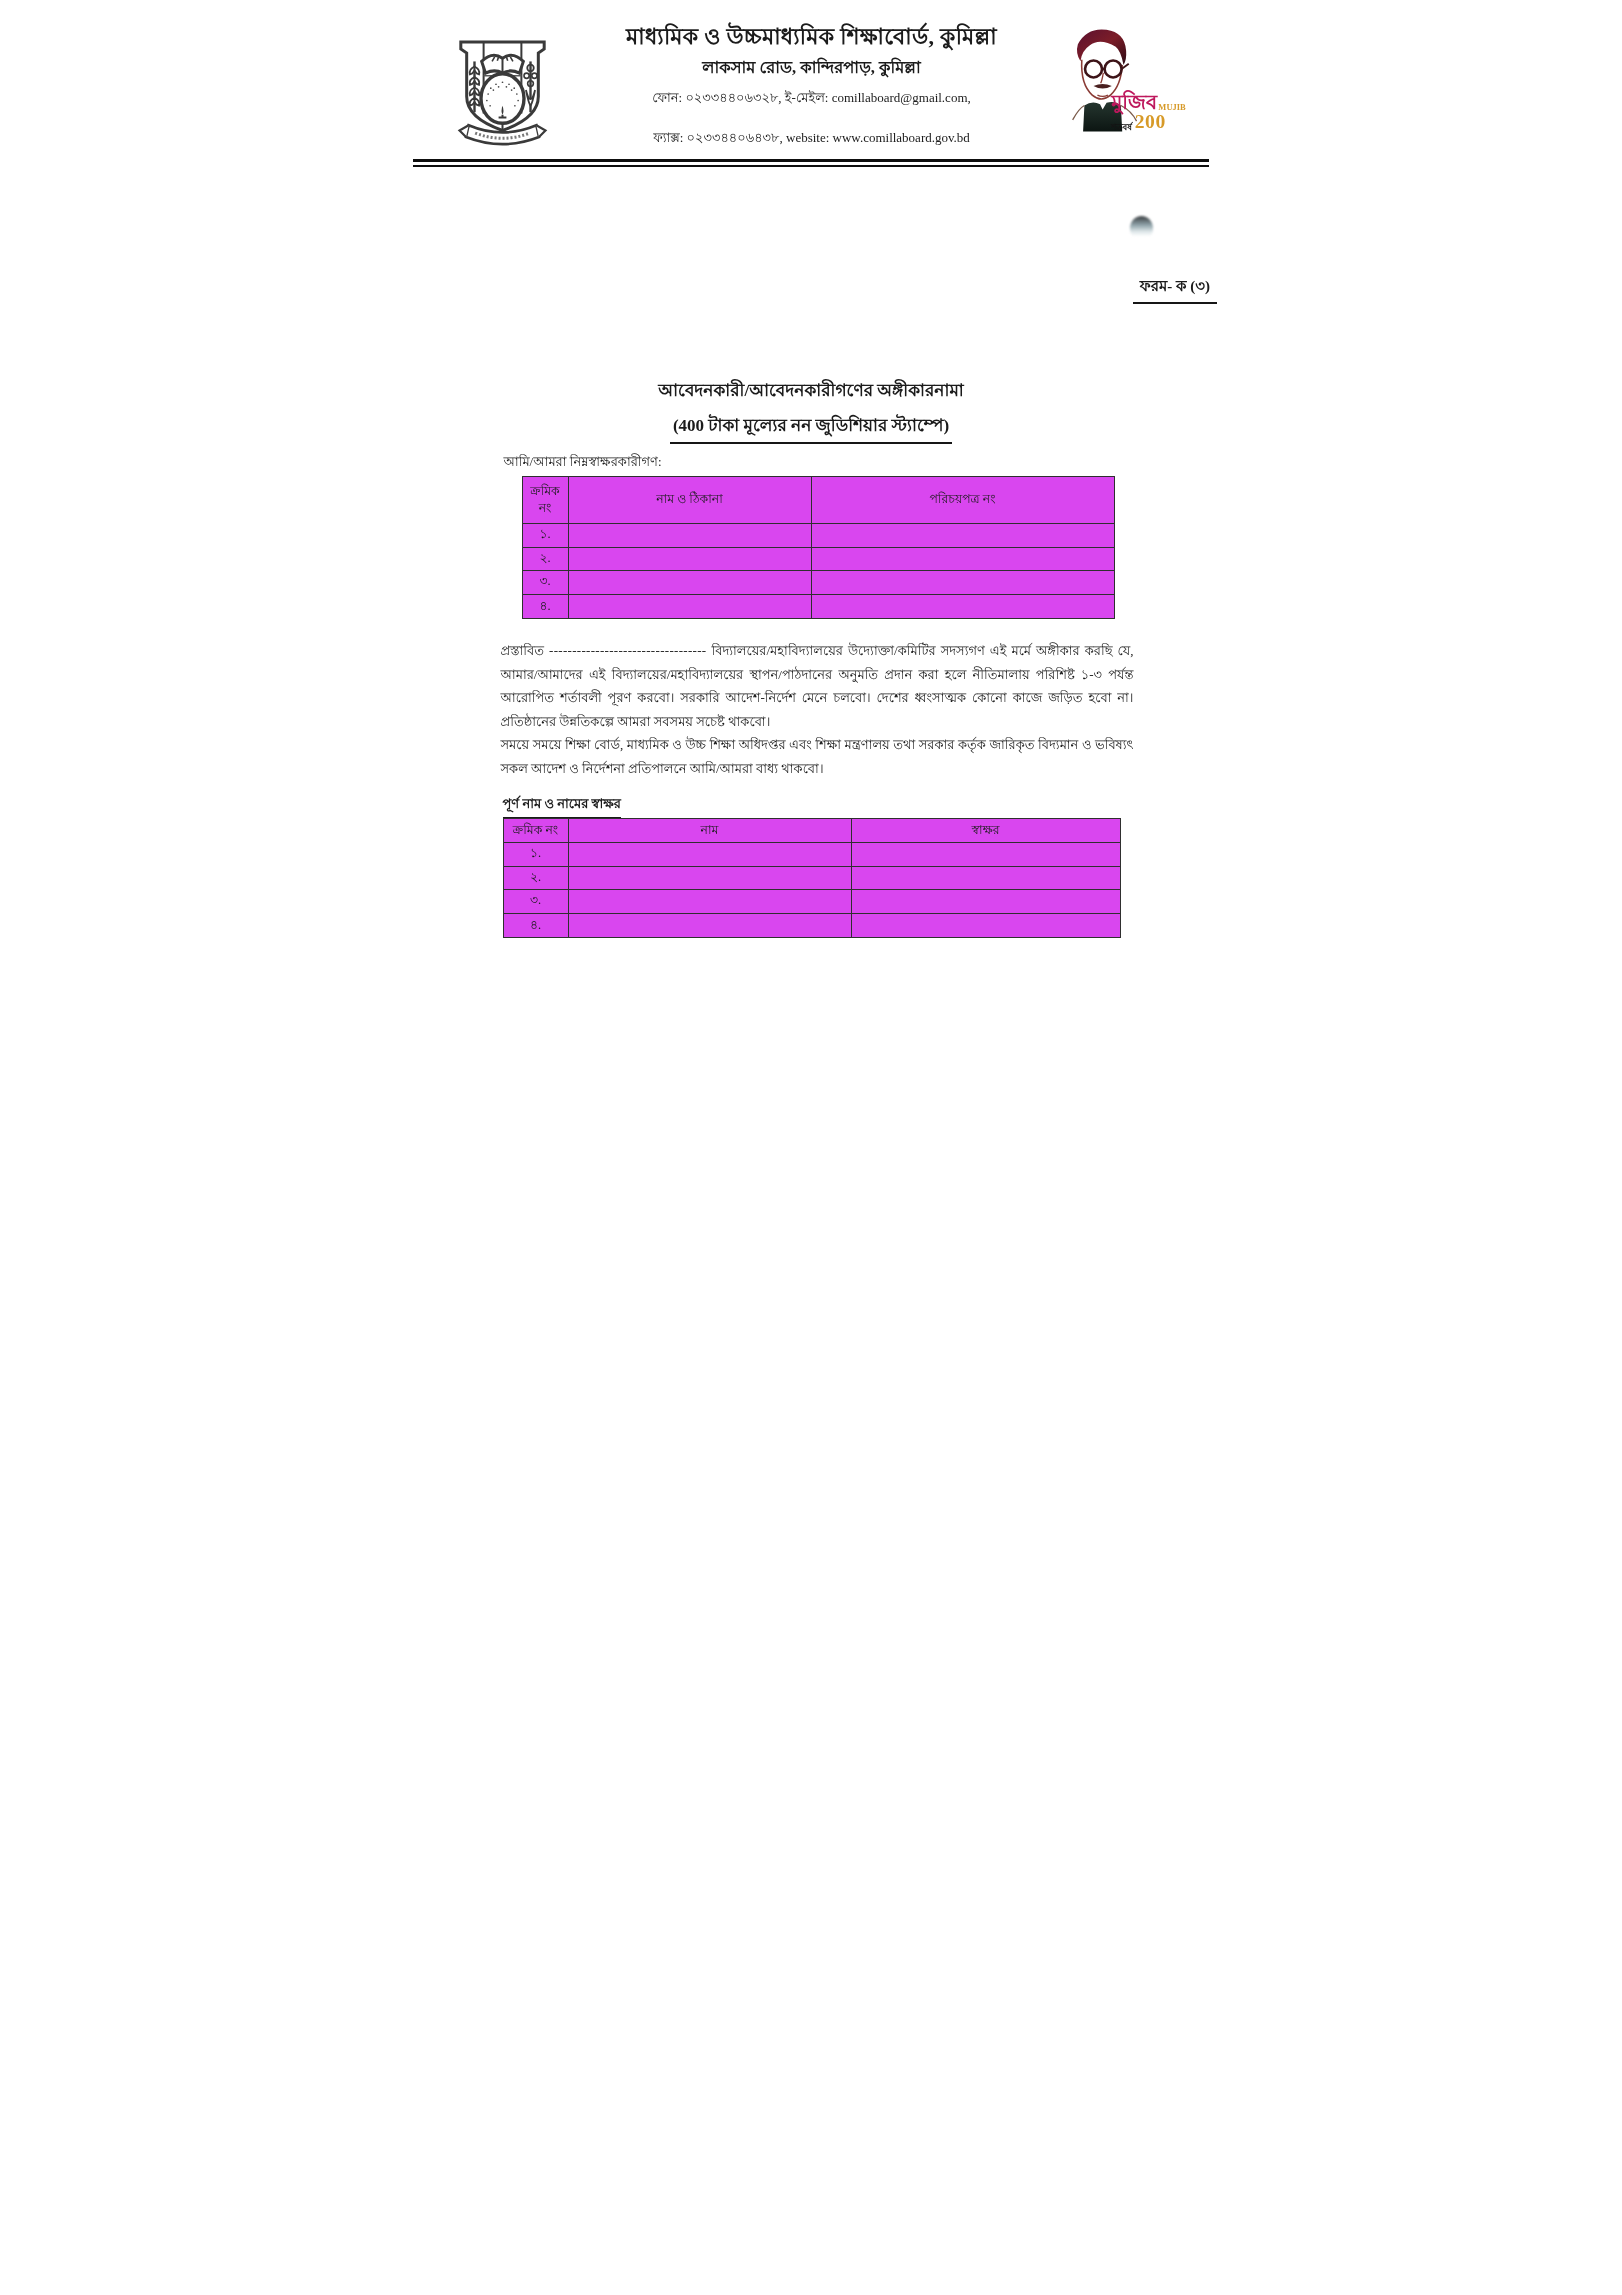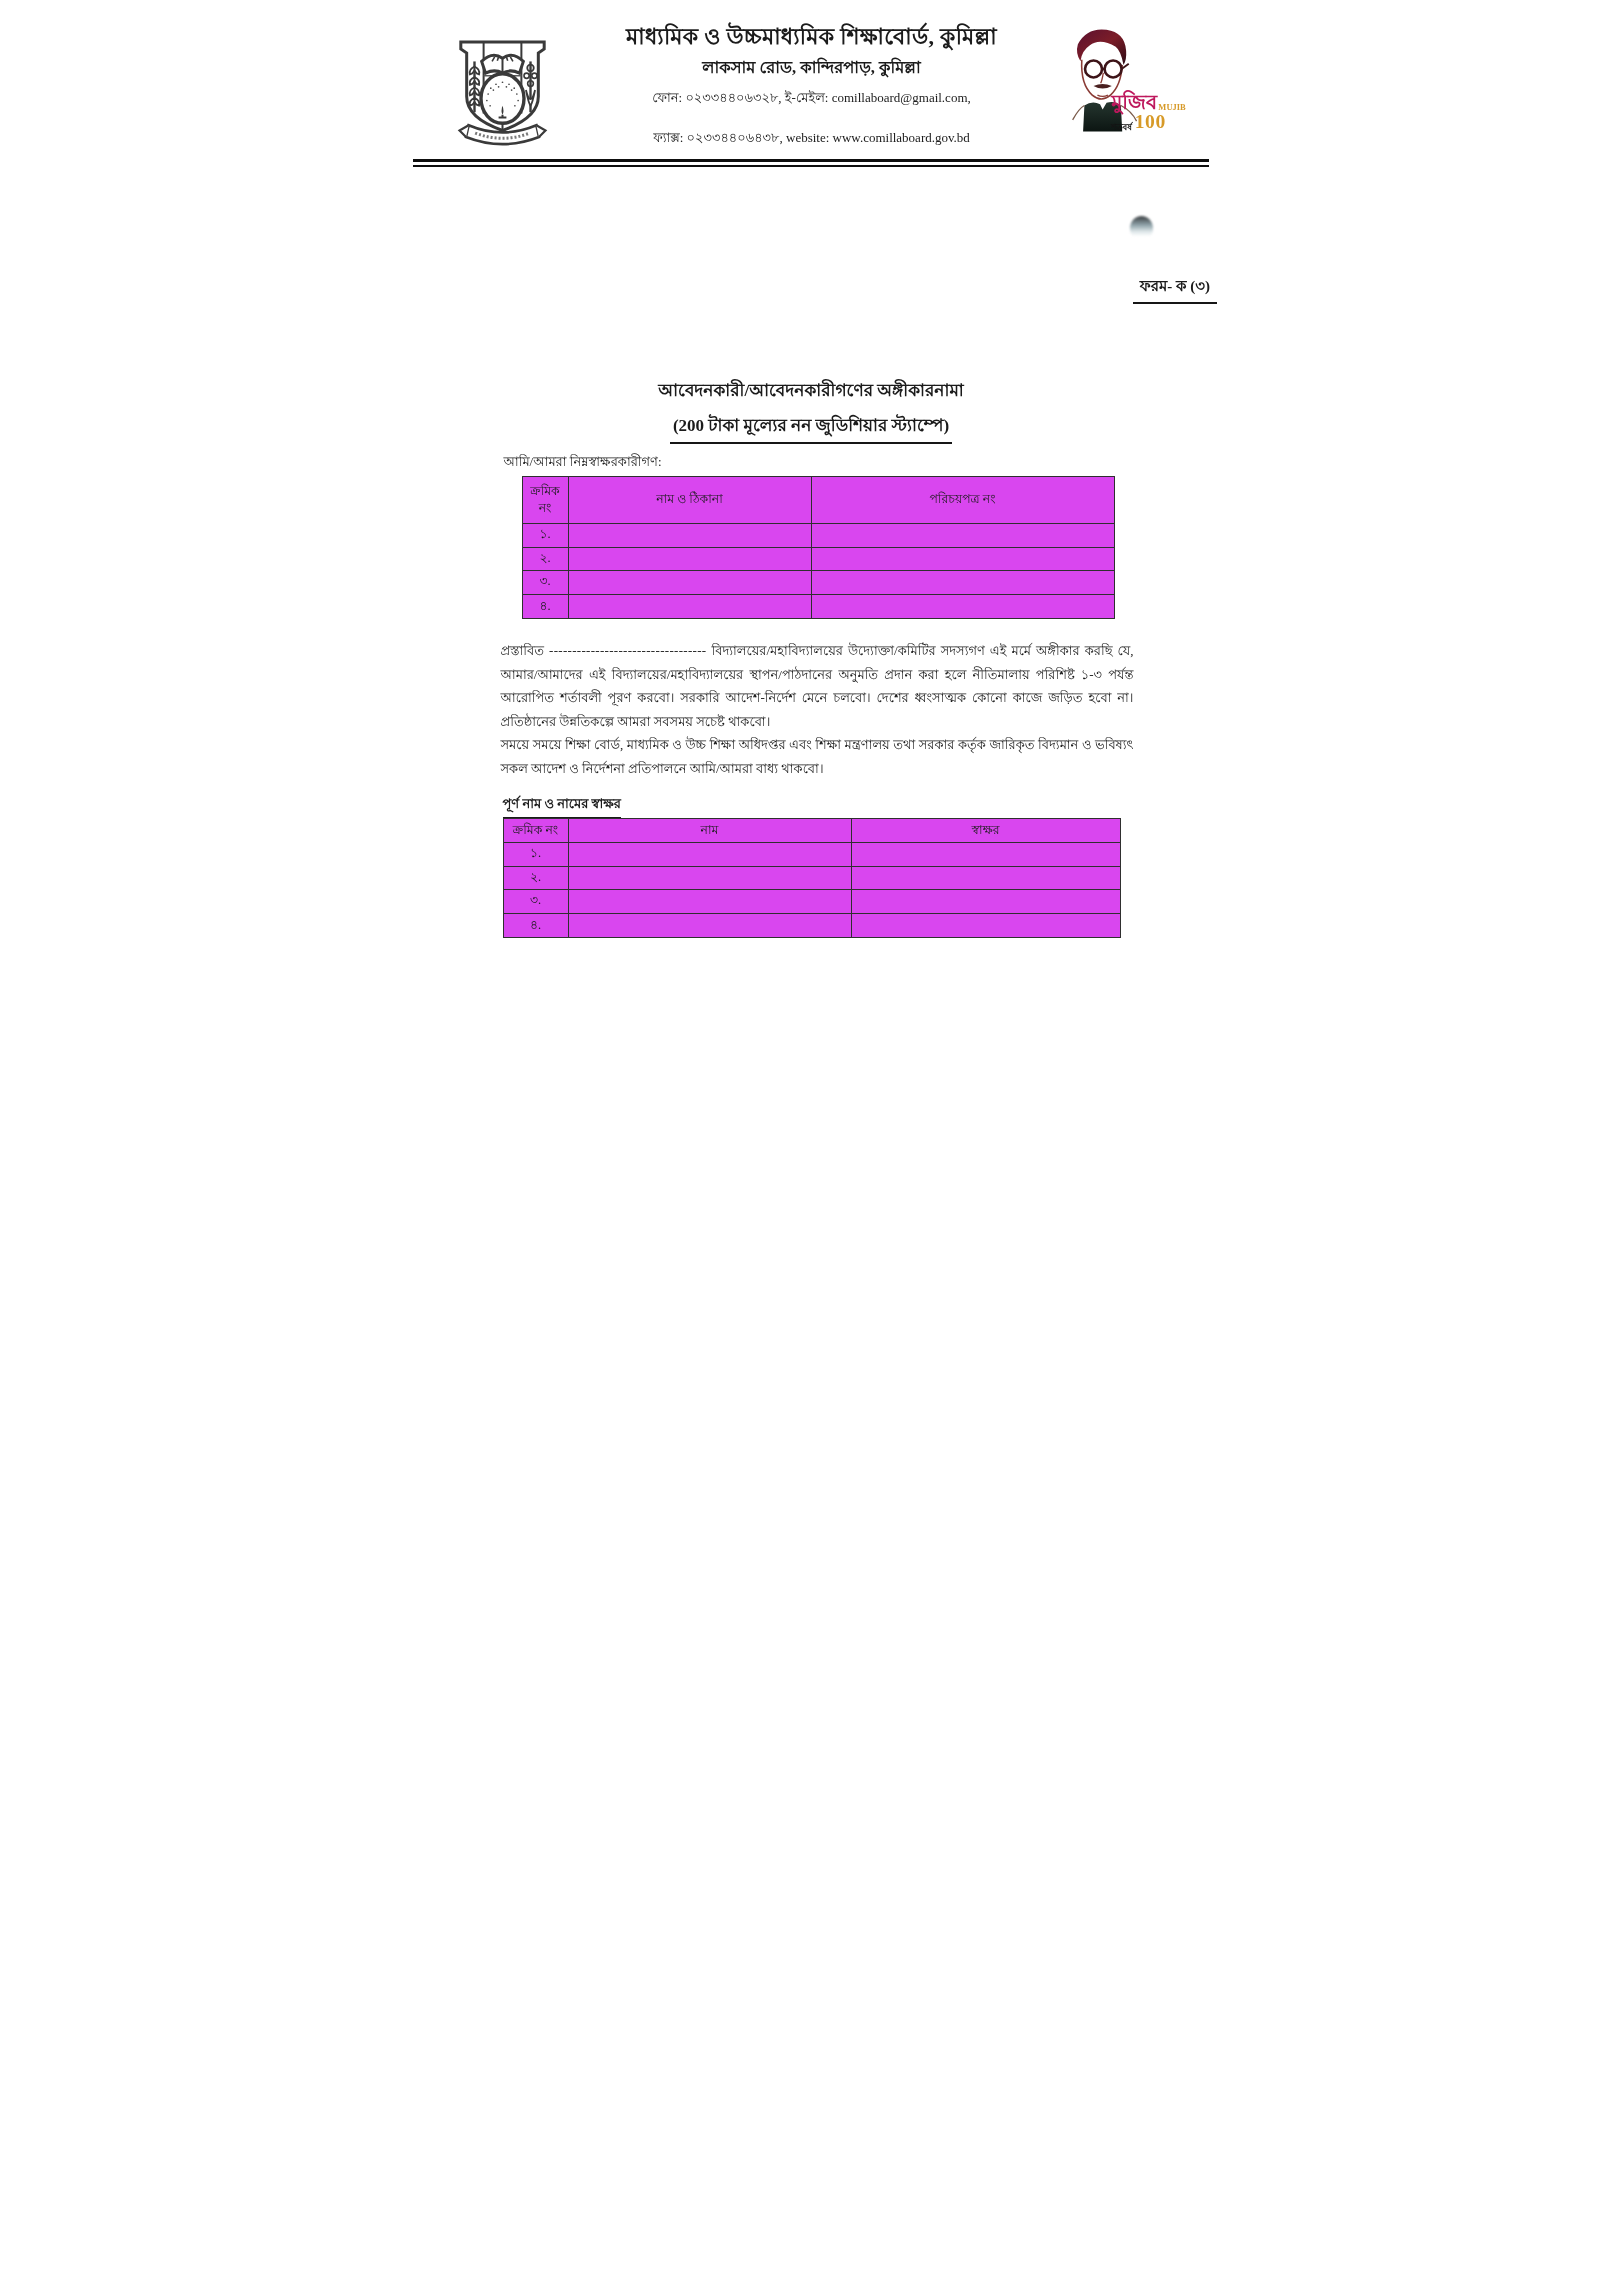--- a/index.html
+++ b/index.html
@@ -161,36 +161,36 @@
 
       <path d="M30 150 Q40 132 48 128 M104 128 Q120 136 128 152" stroke="#7a5a4a" stroke-width="2"></path>
     </svg>
     <div class="mujib-words">
       <div class="mujib-row">
         <span class="mujib-bangla">মুজিব</span>
         <span class="mujib-latin">MUJIB</span>
       </div>
       <div class="mujib-row">
         <span class="mujib-sub">শতবর্ষ</span>
-        <span class="mujib-100">100</span>
+        <span class="mujib-100">200</span>
       </div>
     </div>
   </div>
 
   <div class="dbl-rule"></div>
 
   <div class="punch-hole"></div>
 
   <div class="form-code">
     <span>ফরম- ক (৩)</span>
   </div>
 
   <div class="doc-title">
     <div class="doc-title-l1">আবেদনকারী/আবেদনকারীগণের অঙ্গীকারনামা</div>
-    <div><span class="doc-title-l2">(200 টাকা মূল্যের নন জুডিশিয়ার স্ট্যাম্পে)</span></div>
+    <div><span class="doc-title-l2">(400 টাকা মূল্যের নন জুডিশিয়ার স্ট্যাম্পে)</span></div>
   </div>
 
   <div class="intro">আমি/আমরা নিম্নস্বাক্ষরকারীগণ:</div>
 
   <div class="tbl t1">
     <div class="c hdr two-line">
       <div>ক্রমিক</div>
       <div>নং</div>
     </div>
     <div class="c hdr">নাম ও ঠিকানা</div>

